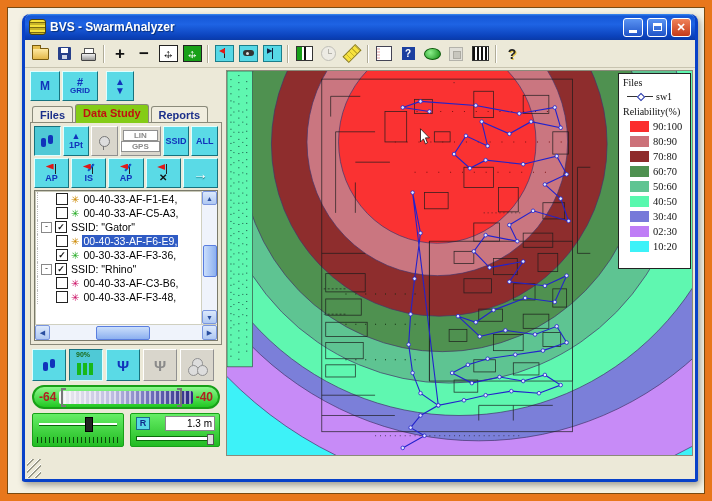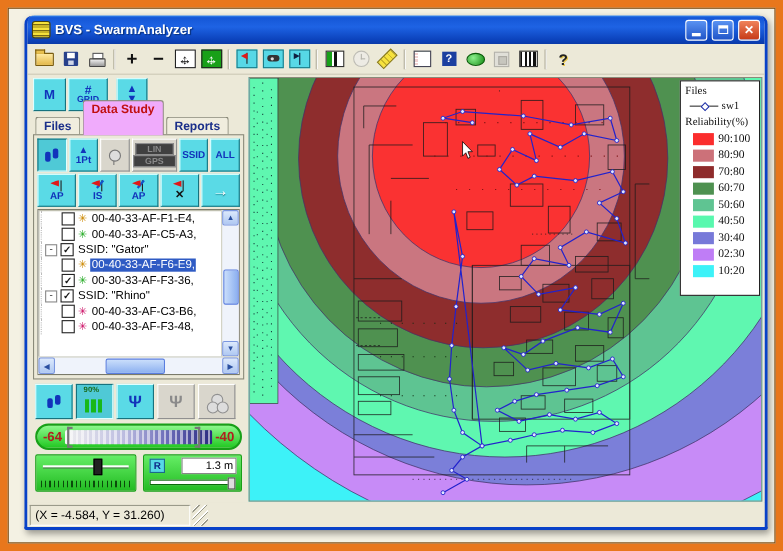--- a/index.html
+++ b/index.html
@@ -74,30 +74,30 @@
   .cybtn.pressed{border-color:#17727E #DFFFFF #DFFFFF #17727E;background:#4FC9D6;}
   .cybtn.disabled{background:#D9D6CC;color:#8a8a8a;border-color:#fff #909090 #909090 #fff;}
   .btn-m{width:30px;font-size:12px;}
   .btn-grid{width:36px;flex-direction:column;font-size:8px;line-height:8px;}
   .gridglyph{font-size:11px;line-height:10px;font-weight:bold;}
   .btn-updown{width:28px;flex-direction:column;font-size:10px;line-height:9px;margin-left:6px;}
   
   .tabs{height:20px;flex:0 0 20px;display:flex;align-items:flex-end;gap:2px;padding-left:2px;}
   .tab{padding:2px 7px 2px 7px;border:1px solid #8a8a7a;border-bottom:none;border-radius:3px 3px 0 0;background:#F0EDDE;
     font-weight:bold;font-size:11px;color:#1B2F8A;}
-  .tab.active{background:#f0abfc;color:#C01010;padding-bottom:17px;position:relative;z-index:2;}
+  .tab.active{background:#84cc16;color:#C01010;padding-bottom:4px;position:relative;z-index:2;}
   .tabpanel{flex:1;border:1px solid #8a8a7a;background:#ECE9D8;margin-top:-1px;padding:3px;display:flex;flex-direction:column;min-height:0;}
   .toolrow{display:flex;gap:2px;height:30px;flex:0 0 30px;margin-bottom:2px;}
   .toolbtn{flex:1;font-size:9px;position:relative;flex-direction:column;line-height:9px;}
   .ico-feet{position:relative;width:14px;height:13px;}
   .ico-feet::before{content:"";position:absolute;left:1px;top:3px;width:5px;height:9px;background:#1133BB;border-radius:2px;}
   .ico-feet::after{content:"";position:absolute;right:1px;top:0;width:5px;height:9px;background:#1133BB;border-radius:2px;}
   .ico-lamp{width:9px;height:9px;border:1px solid #777;border-radius:50%;background:#ddd;position:relative;}
   .ico-lamp::after{content:"";position:absolute;left:3px;top:9px;width:1px;height:4px;background:#777;}
-  .lin-gps span{display:block;border:1px solid #909090;padding:0 10px;background:#404040;font-size:8px;line-height:9px;}
+  .lin-gps span{display:block;border:1px solid #909090;padding:0 10px;background:#ffffff;font-size:8px;line-height:9px;}
   .flagico{position:relative;width:12px;height:10px;display:inline-block;}
   .flagico::before{content:"";position:absolute;right:2px;top:0;width:1px;height:10px;background:#222;}
   .flagico::after{content:"";position:absolute;left:0;top:0;width:8px;height:6px;background:#E01818;clip-path:polygon(100% 0,0 50%,100% 100%);}
   .slash{position:absolute;right:3px;bottom:2px;width:2px;height:9px;background:#1155CC;transform:rotate(40deg);}
   .xmark{font-size:10px;color:#111;font-weight:bold;line-height:8px;}
   .arrowbtn{font-size:15px;color:#fff;text-shadow:0 1px 1px #0a6a74;}
   
   .treewrap{flex:1;display:flex;flex-direction:column;border:1px solid #7a7a6a;background:#fff;min-height:0;box-shadow:inset 1px 1px 0 #c8c8b8;}
   .treemain{flex:1;display:flex;min-height:0;}
   .treerows{flex:1;overflow:hidden;padding:1px 0 0 2px;font-size:10.5px;}
@@ -629,19 +629,18 @@
                 <div class="lrow">
                   <span class="lsw" style="background: rgb(61, 242, 248);"></span>
                   <span class="llab">10:20</span>
                 </div>
               </div>
       </div>
     </div>
   </div>
 
   <div class="statusbar">
-    <span class="spanel scoords">(X = -4.584, Y = 31.260)</span>
     <span class="sgrip"></span>
   </div>
 
 </div>
 </div>
 </div>
 
 </body></html>

